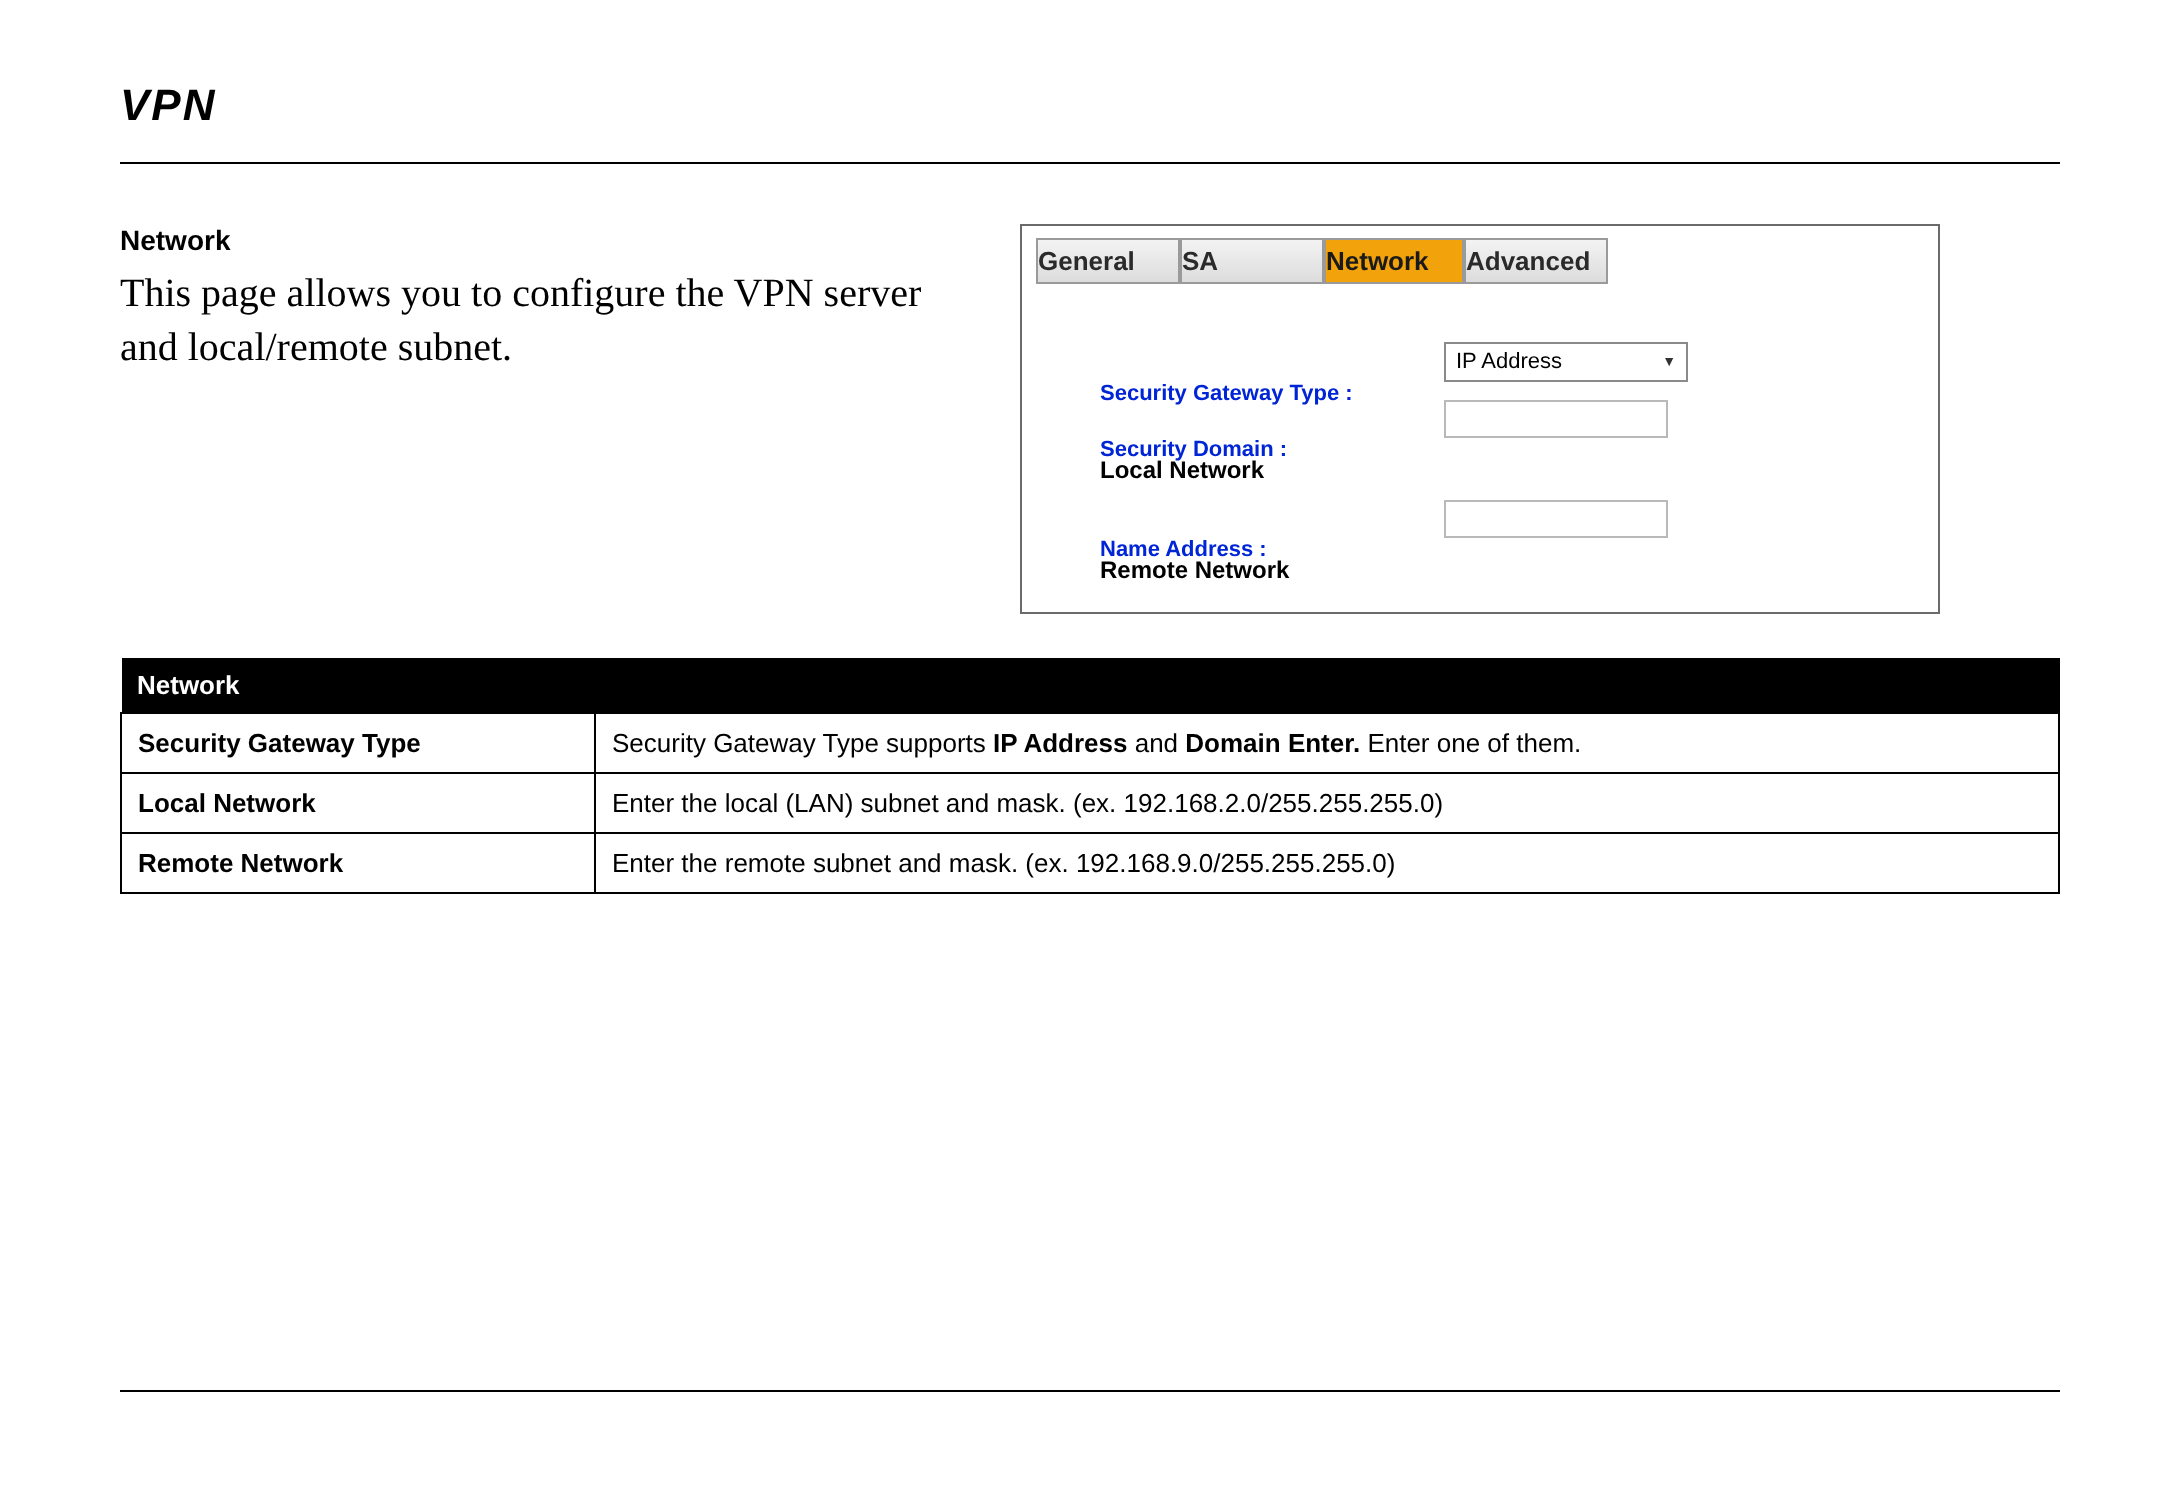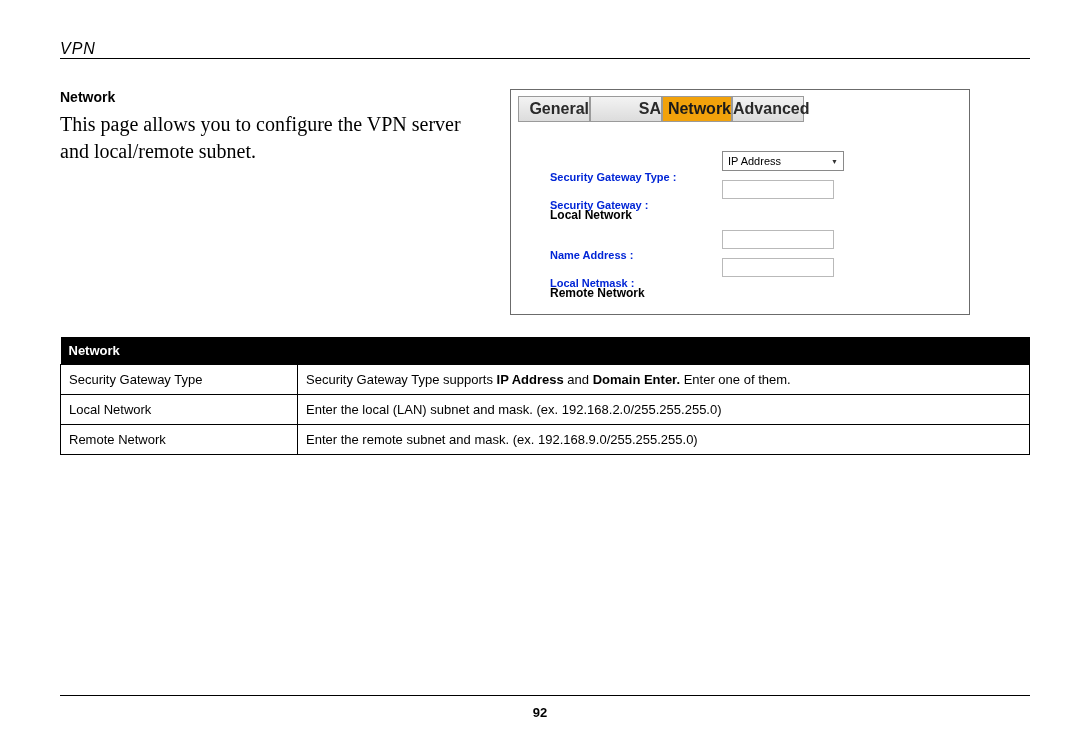--- a/index.html
+++ b/index.html
@@ -18,24 +18,24 @@
     height: 100%;
     position: relative;
   }
   .hr {
     border: none;
     border-top: 1px solid #000;
     margin: 0;
   }
   .page-title {
     font-style: italic;
-    font-weight: normal;
-    font-size: 16px;
+    font-weight: bold;
+    font-size: 22px;
     letter-spacing: 1px;
-    margin-bottom: 0;
+    margin-bottom: 15px;
   }
   .top-rule {
     margin-bottom: 30px;
   }
   .upper {
     display: flex;
     gap: 20px;
     align-items: flex-start;
     margin-bottom: 22px;
   }
@@ -59,25 +59,25 @@
     box-sizing: border-box;
   }
   .tabs {
     display: flex;
     gap: 0;
     margin-bottom: 18px;
   }
   .tab {
     border: 1px solid #9a9a9a;
     background: linear-gradient(#f3f3f3,#dcdcdc);
-    font-size: 16px;
+    font-size: 13px;
     font-weight: bold;
     color: #2a2a2a;
     padding: 3px 0;
-    text-align: right;
+    text-align: left;
   }
   .tab.active {
     background: #f2a20b;
     color: #1a1a1a;
   }
   .tab-general  { width: 70px; }
   .tab-sa       { width: 70px; }
   .tab-network  { width: 68px; }
   .tab-advanced { width: 70px; }
   .form-area {
@@ -138,21 +138,21 @@
     font-weight: bold;
     padding: 6px 8px;
     font-size: 13px;
   }
   .param-table td {
     border: 1px solid #000;
     padding: 7px 8px;
     vertical-align: top;
   }
   .param-table td.name {
-    font-weight: normal;
+    font-weight: bold;
     width: 220px;
   }
   .param-table td.desc b {
     font-weight: bold;
   }
   .bottom-rule {
     position: absolute;
     left: 60px;
     right: 50px;
     bottom: 60px;
@@ -191,33 +191,29 @@
 
       <div class="form-area">
         <div class="form-row">
           <div class="label-blue">Security Gateway Type :</div>
           <div class="select-box">
             <span>IP Address</span>
             <span class="tri">▼</span>
           </div>
         </div>
         <div class="form-row">
-          <div class="label-blue">Security Gateway :</div>
+          <div class="label-blue">Security Domain :</div>
           <div class="text-input"></div>
         </div>
 
         <div class="section-head">Local Network</div>
         <div class="form-row">
           <div class="label-blue">Name Address :</div>
           <div class="text-input"></div>
         </div>
-        <div class="form-row">
-          <div class="label-blue">Local Netmask :</div>
-          <div class="text-input"></div>
-        </div>
 
         <div class="section-head">Remote Network</div>
       </div>
     </div>
   </div>
 
   <table class="param-table">
     <tbody>
         <tr>
       <th class="header-row" colspan="2">Network</th>
@@ -237,14 +233,13 @@
     <tr>
       <td class="name">Remote Network</td>
       <td class="desc">
         <span>Enter the remote subnet and mask. (ex. 192.168.9.0/255.255.255.0)</span><b></b><span></span><b></b><span></span>
       </td>
     </tr>
   </tbody>
     </table>
 
   <div class="bottom-rule"></div>
-  <div class="page-number">92</div>
 </div>
 
 </body></html>

